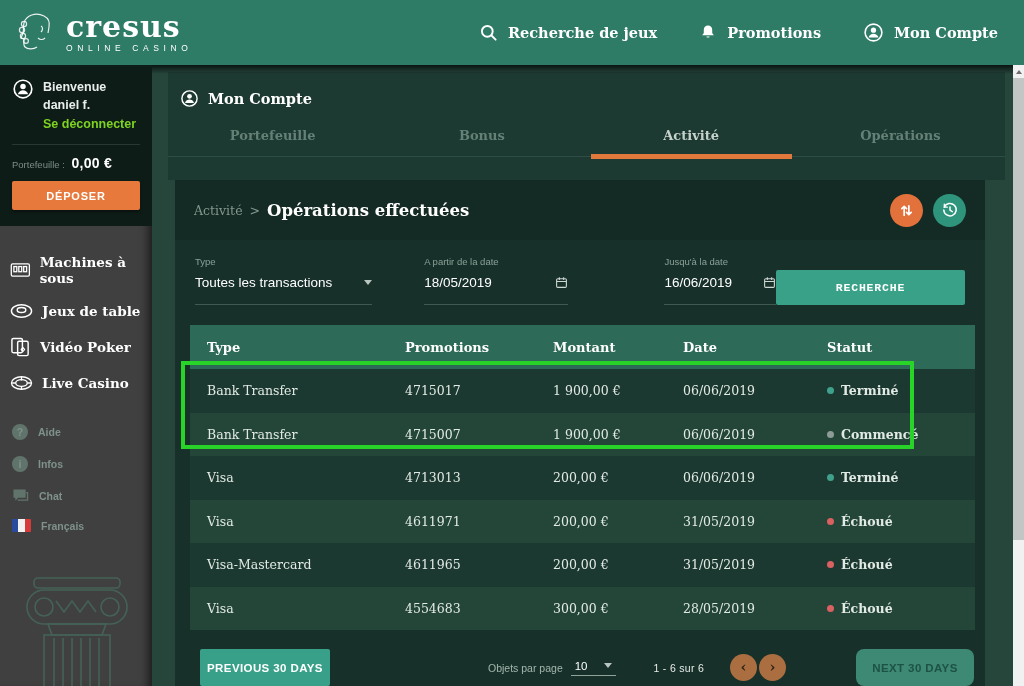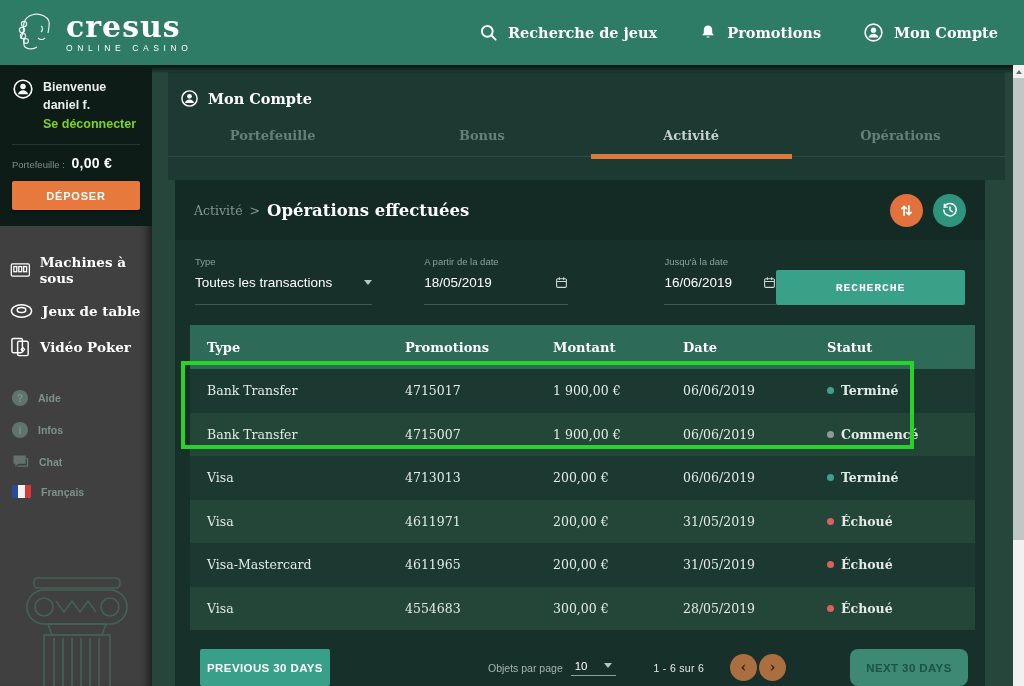--- a/index.html
+++ b/index.html
@@ -96,21 +96,21 @@
   .thead div:first-child, .trow div:first-child { padding-left:17px; }
   .trow { height:43.5px; }
   .trow:nth-child(odd of .trow) { background:#1c3931; }
   .trow:nth-child(even of .trow) { background:#234639; }
   .trow div { font-family:"DejaVu Serif", serif; font-size:12.5px; color:#e2eae5; }
   .dot { display:inline-block; width:7px; height:7px; border-radius:50%; margin-right:7px; vertical-align:1px; }
   .dot-teal { background:#3fa18c; } .dot-gray { background:#8d9c96; } .dot-red { background:#d96161; }
   .status-cell b { font-weight:bold; }
 
   
-  #pager { display:flex; align-items:center; margin-top:19px; padding:0 17px 0 25px; height:37px; }
+  #pager { display:flex; align-items:center; margin-top:19px; padding:0 11px 0 25px; height:37px; }
   #prev-btn { width:130px; height:37px; background:#38a088; border:none; border-radius:2px; color:#fff;
     font-weight:bold; font-size:11.5px; letter-spacing:.4px; cursor:pointer; font-family:"Liberation Sans",sans-serif; }
   .pp-group { display:flex; align-items:center; margin-left:158px; }
   .pp-label { font-size:10.5px; color:#a3b6ae; }
   .pp-value { display:flex; align-items:center; gap:16px; margin-left:8px; border-bottom:1px solid #8fa39b;
     padding:0 4px 3px 4px; color:#fff; font-size:11.5px; cursor:pointer;justify-content:flex-end; }
   .range-label { font-size:10.5px; color:#e6ece8; margin-left:38px; letter-spacing:.3px; }
   .page-circles { display:flex; gap:2px; margin-left:26px; }
   .pc-btn { width:27px; height:27px; border-radius:50%; background:#ab6e40; border:none; cursor:pointer;
     color:#332517; font-size:15px; font-weight:bold; line-height:25px; font-family:"DejaVu Serif",serif; }
@@ -218,20 +218,28 @@
           </svg>
         <span>Jeux de table</span>
       </div>
       <div class="menu-item">
         <svg width="21" height="22" viewBox="0 0 22 22" fill="none" stroke="#fff" stroke-width="1.5">
             <rect x="2" y="2" width="11" height="15" rx="1.5"></rect>
             <rect x="8" y="5" width="11" height="15" rx="1.5"></rect>
             <path d="M13.5 11.5 l1.8 2.2 -1.8 2.2 -1.8 -2.2 z" stroke-width="1.2"></path>
           </svg>
         <span>Vidéo Poker</span>
+      </div>
+      <div class="menu-item">
+        <svg width="23" height="18" viewBox="0 0 24 18" fill="none" stroke="#fff" stroke-width="1.4">
+            <ellipse cx="12" cy="9" rx="10.5" ry="6.5"></ellipse>
+            <ellipse cx="12" cy="9" rx="6" ry="3.6"></ellipse>
+            <path d="M12 2.5v4 M12 12.6v2.9 M2.2 9h3.8 M18 9h3.8"></path>
+          </svg>
+        <span>Live Casino</span>
       </div>
     </div>
 
     <div id="menu2">
       <div class="menu2-item">
         <span class="mini-ic">?</span>
         <span>Aide</span>
       </div>
       <div class="menu2-item">
         <span class="mini-ic">i</span>

